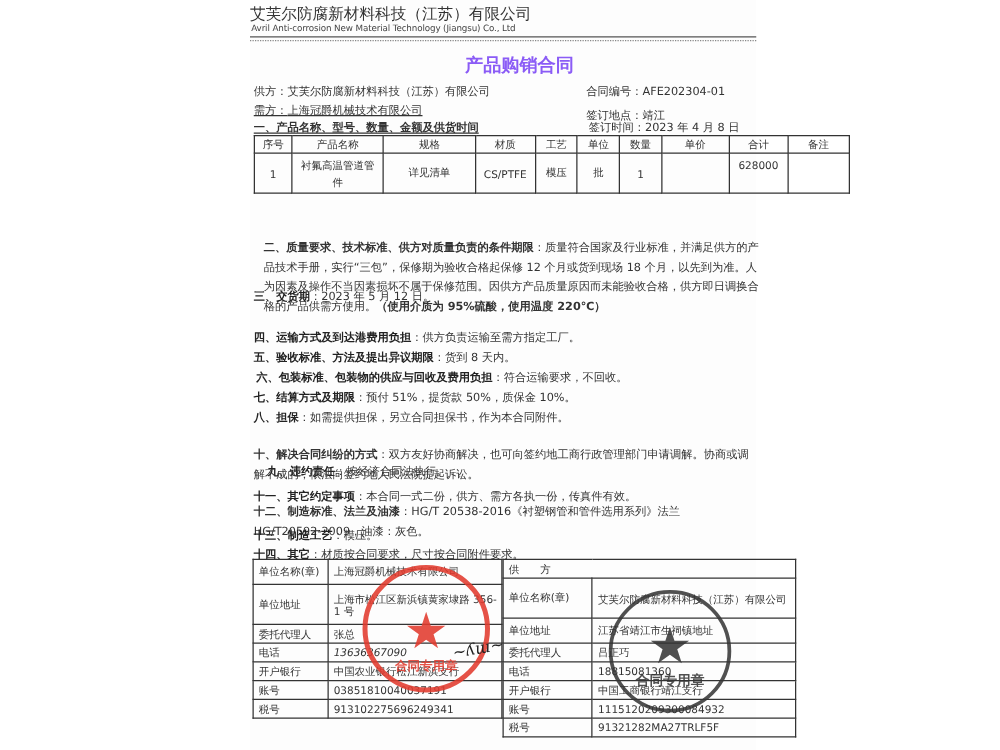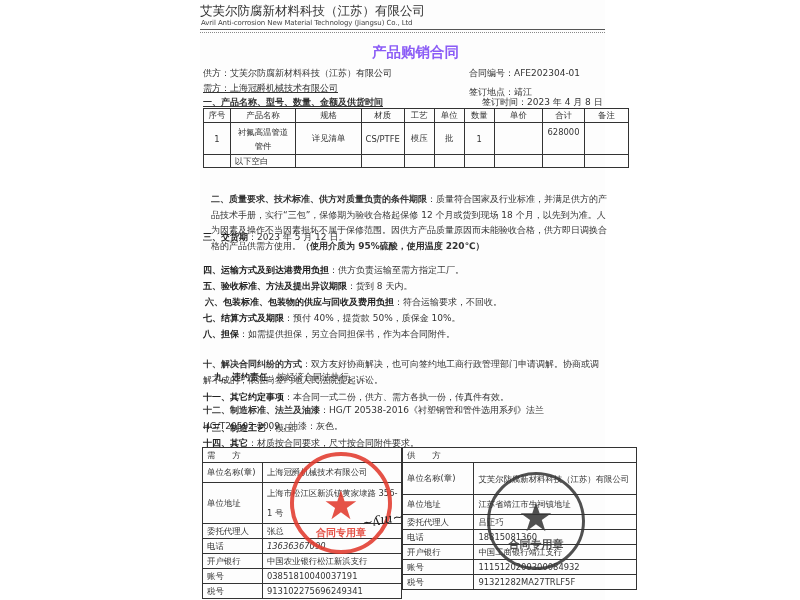--- a/index.html
+++ b/index.html
@@ -46,26 +46,26 @@
 </div>
 <div class="abs meta" style="left:203px; top:82px;text-decoration:underline;">
   <span>需方：</span><span>上海冠爵机械技术有限公司</span>
 </div>
 <div class="abs meta" style="left:469px; top:67px;">
   <span>合同编号：</span><span>AFE202304-01</span>
 </div>
 <div class="abs meta" style="left:469px; top:86px;">
   <span>签订地点：</span><span>靖江</span>
 </div>
-<div class="abs meta" style="left:482px; top:96px;">
+<div class="abs meta" style="left:471px; top:96px;">
   <span>签订时间：</span><span>2023 年 4 月 8 日</span>
 </div>
 <div class="abs sec" style="left:203px; top:96px; font-weight:bold; text-decoration:underline;">一、产品名称、型号、数量、金额及供货时间</div>
 
-<table style="left:203px; top:108px; width:426px;padding-left:36px;">
+<table style="left:203px; top:108px; width:477px;padding-left:36px;">
   <tbody>
       <tr style="height:14px;">
     <td style="width:24px;">序号</td>
     <td style="width:60px;">产品名称</td>
     <td style="width:60px;">规格</td>
     <td style="width:39px;">材质</td>
     <td style="width:27px;">工艺</td>
     <td style="width:27px;">单位</td>
     <td style="width:27px;">数量</td>
     <td style="width:44px;">单价</td>
@@ -77,72 +77,57 @@
     <td style="white-space:normal; line-height:14px; padding:0 4px;">衬氟高温管道管件</td>
     <td>详见清单</td>
     <td>CS/PTFE</td>
     <td>模压</td>
     <td>批</td>
     <td>1</td>
     <td></td>
     <td style="vertical-align:top; padding-top:4px;">628000</td>
     <td></td>
   </tr>
-  <tr style="height:13px;">
-    <td></td>
-    <td style="text-align:left; padding-left:4px;">以下空白</td>
-    <td></td>
-    <td></td>
-    <td></td>
-    <td></td>
-    <td></td>
-    <td></td>
-    <td></td>
-    <td></td>
-  </tr>
 </tbody>
   </table>
 
 <div class="abs para" style="left:211px; top:192px; width:400px;">
   <b>二、质量要求、技术标准、供方对质量负责的条件期限</b><span>：质量符合国家及行业标准，并满足供方的产品技术手册，实行“三包”，保修期为验收合格起保修 12 个月或货到现场 18 个月，以先到为准。人为因素及操作不当因素损坏不属于保修范围。因供方产品质量原因而未能验收合格，供方即日调换合格的产品供需方使用。</span><b>（使用介质为 95%硫酸，使用温度 220℃）</b>
 </div>
 
 <div class="abs sec" style="left:203px; top:231px;"><b>三、交货期</b><span>：2023 年 5 月 12 日。</span></div>
 <div class="abs sec" style="left:203px; top:264px;"><b>四、运输方式及到达港费用负担</b><span>：供方负责运输至需方指定工厂。</span></div>
 <div class="abs sec" style="left:203px; top:280px;"><b>五、验收标准、方法及提出异议期限</b><span>：货到 8 天内。</span></div>
 <div class="abs sec" style="left:205px; top:296px;"><b>六、包装标准、包装物的供应与回收及费用负担</b><span>：符合运输要求，不回收。</span></div>
-<div class="abs sec" style="left:203px; top:312px;"><b>七、结算方式及期限</b><span>：预付 40%，提货款 50%，质保金 10%。</span></div>
+<div class="abs sec" style="left:203px; top:312px;"><b>七、结算方式及期限</b><span>：预付 51%，提货款 50%，质保金 10%。</span></div>
 <div class="abs sec" style="left:203px; top:328px;"><b>八、担保</b><span>：如需提供担保，另立合同担保书，作为本合同附件。</span></div>
 <div class="abs sec" style="left:214px; top:344px;margin-top:27px;"><b>九、违约责任</b><span>：按经济合同法执行。</span></div>
 
 <div class="abs para" style="left:203px; top:357px; width:400px;">
   <b>十、解决合同纠纷的方式</b><span>：双方友好协商解决，也可向签约地工商行政管理部门申请调解。协商或调解不成的，依法向签约地人民法院提起诉讼。</span>
 </div>
 
 <div class="abs sec" style="left:203px; top:391px;"><b>十一、其它约定事项</b><span>：本合同一式二份，供方、需方各执一份，传真件有效。</span></div>
 
 <div class="abs para" style="left:203px; top:403px; width:360px;">
   <b>十二、制造标准、法兰及油漆</b><span>：HG/T 20538-2016《衬塑钢管和管件选用系列》法兰 HG/T20592-2009，油漆：灰色。</span>
 </div>
 
 <div class="abs sec" style="left:203px; top:422px;"><b>十三、制造工艺</b><span>：模压。</span></div>
 <div class="abs sec" style="left:203px; top:437px;"><b>十四、其它</b><span>：材质按合同要求，尺寸按合同附件要求。</span></div>
 
 <table class="party" style="left:202px; top:447px; width:200px;">
   <tbody>
-      <tr>
-        <td colspan="2">需　　方</td>
-      </tr>
   <tr style="height:20px;">
         <td class="lbl">单位名称(章)</td>
         <td>上海冠爵机械技术有限公司</td>
       </tr>
   <tr style="height:32px;">
         <td class="lbl">单位地址</td>
-        <td style="white-space:normal; line-height:20px; width:136px;">上海市松江区新浜镇黄家埭路 356-1 号</td>
+        <td style="white-space:normal; line-height:10px; width:136px;">上海市松江区新浜镇黄家埭路 356-1 号</td>
       </tr>
   <tr>
         <td class="lbl">委托代理人</td>
         <td>张总</td>
       </tr>
   <tr>
         <td class="lbl">电话</td>
         <td style="font-style:italic;">13636367090</td>
       </tr>
   <tr>

